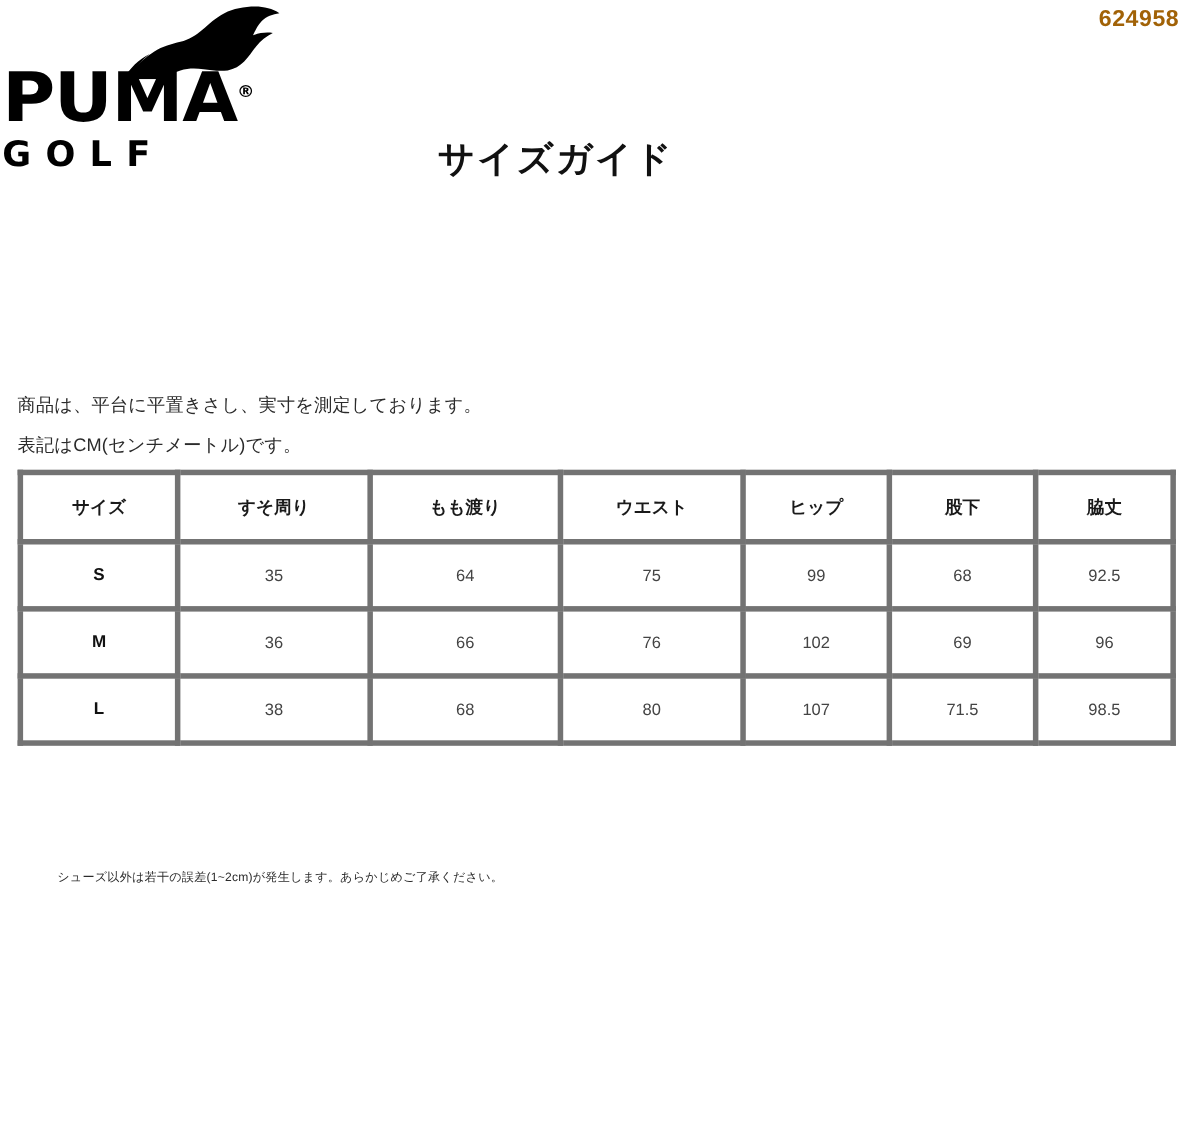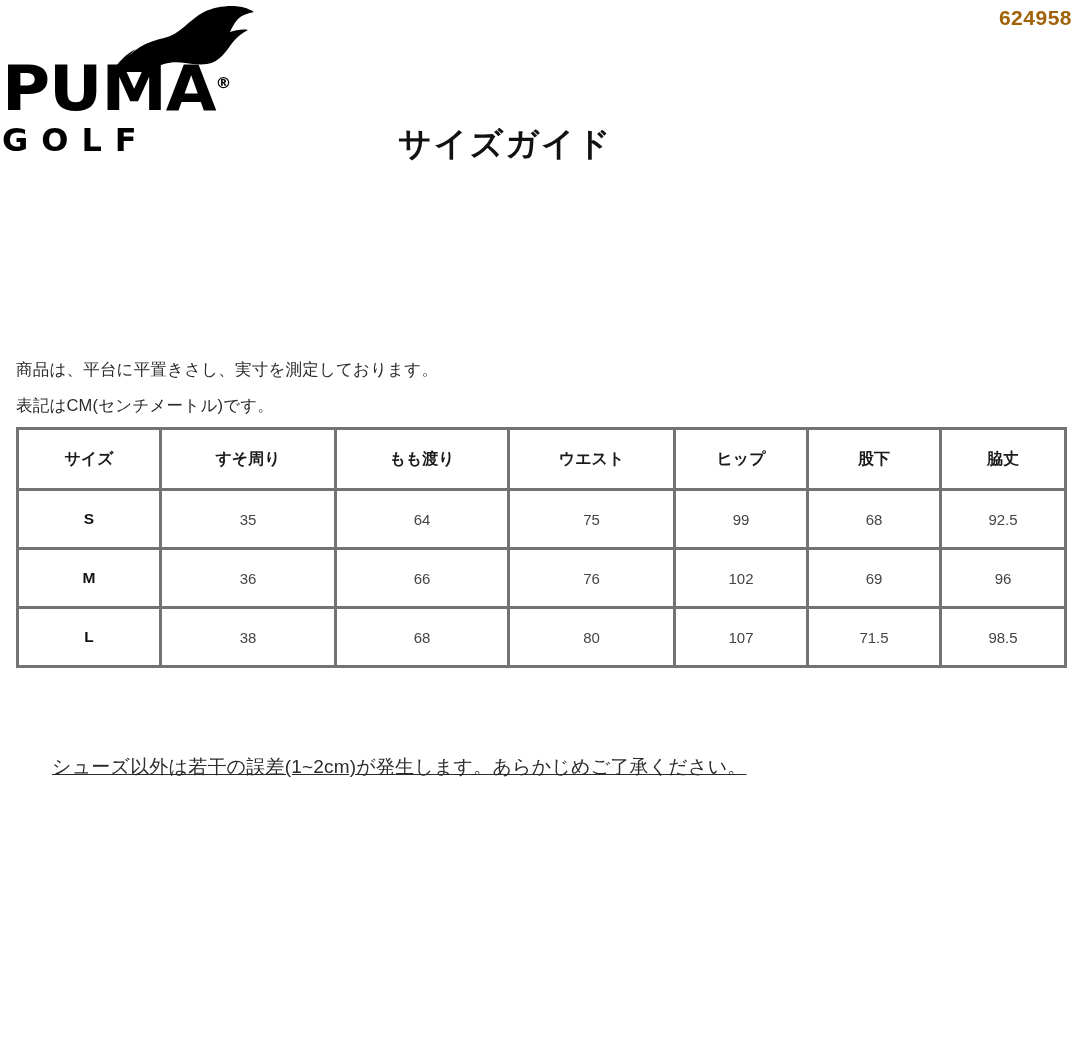--- a/index.html
+++ b/index.html
@@ -102,21 +102,21 @@
   .size-table {
     position: absolute;
     left: 16px;
     top: 427px;
     width: 1048px;
     border-collapse: collapse;
     table-layout: fixed;
   }
   .size-table th,
   .size-table td {
-    border: 3px solid #737373;
+    border: 5px solid #737373;
     height: 54px;
     text-align: center;
     vertical-align: middle;
     font-size: 15px;
     color: #444;
     font-weight: normal;
   }
   .size-table thead th {
     font-size: 16px;
     color: #1a1a1a;
@@ -133,25 +133,24 @@
   .size-table col.c-e    { width: 173px; }
   .size-table col.c-f    { width: 166px; }
   .size-table col.c-g    { width: 133px; }
   .size-table col.c-h    { width: 133px; }
   .size-table col.c-i    { width: 125px; }
 
   
   .note-bottom {
     position: absolute;
     left: 52px;
-    top: 754px;
-    font-size: 19px;
+    top: 790px;
+    font-size: 11px;
     color: #2b2b2b;
     letter-spacing: 0.2px;
-    text-decoration: underline;
   }
 </style>
 </head>
 <body>
 
 <div class="product-code">624958</div>
 
 <div class="logo-block">
   <span class="puma-cat">
     <svg viewBox="0 0 160 70" width="160" height="70" aria-hidden="true">

